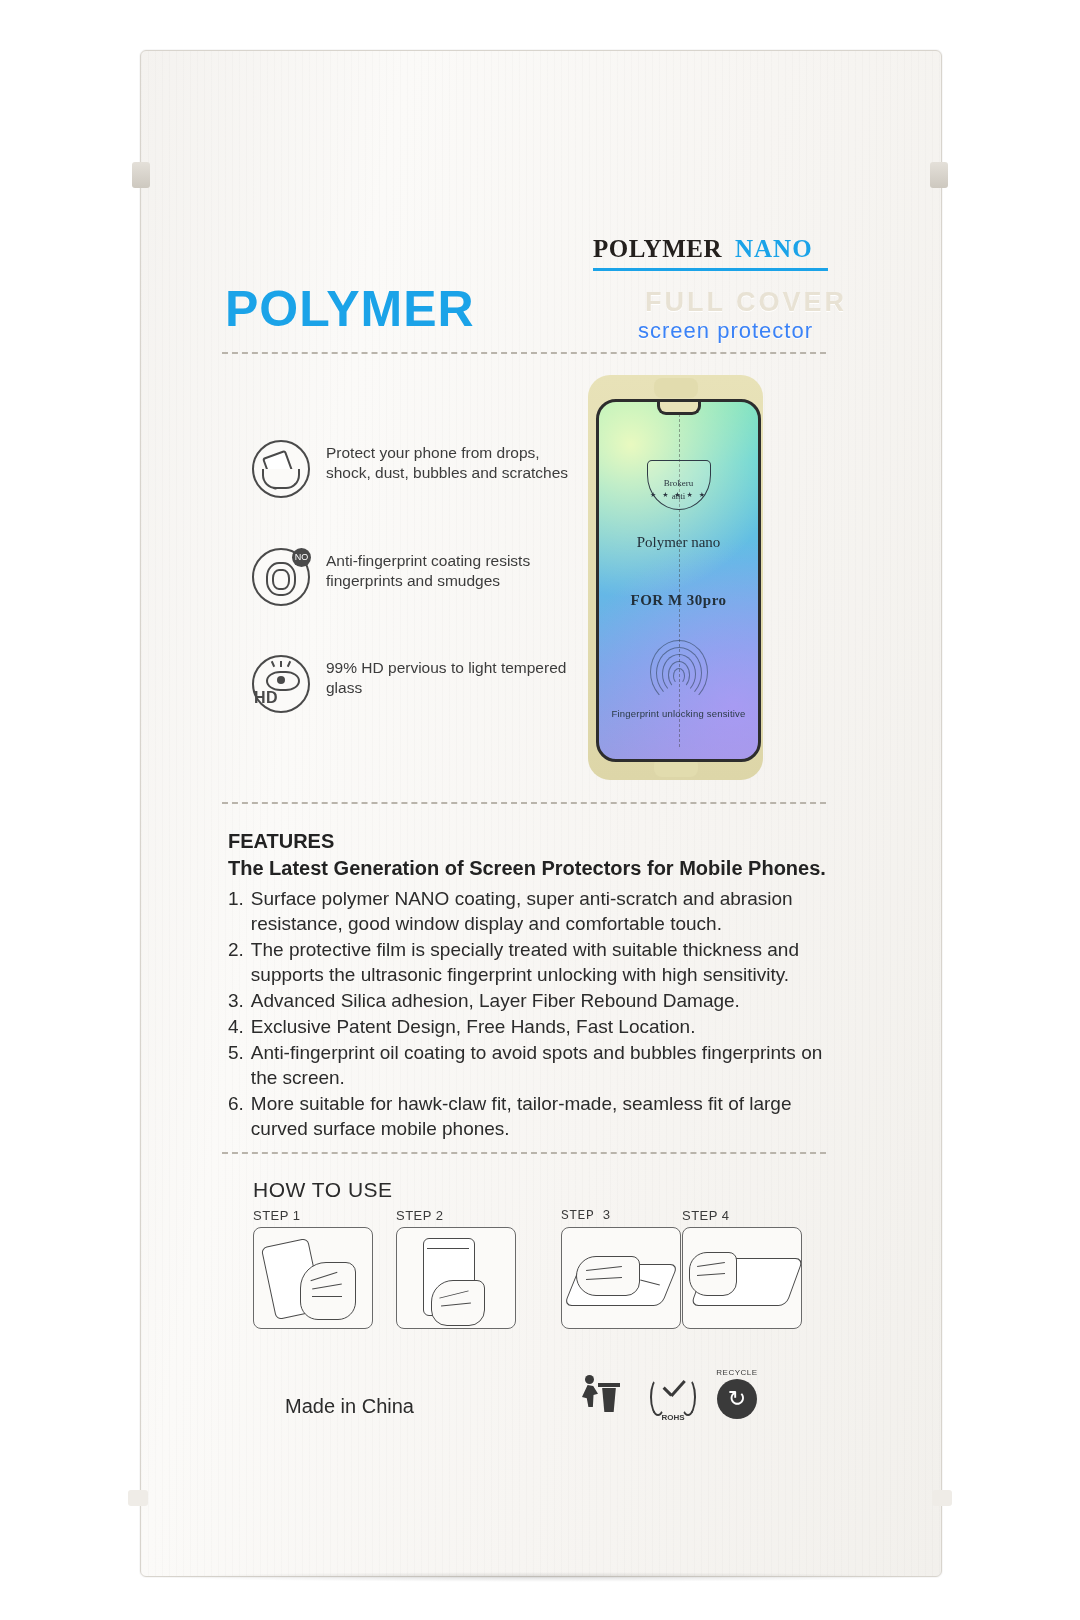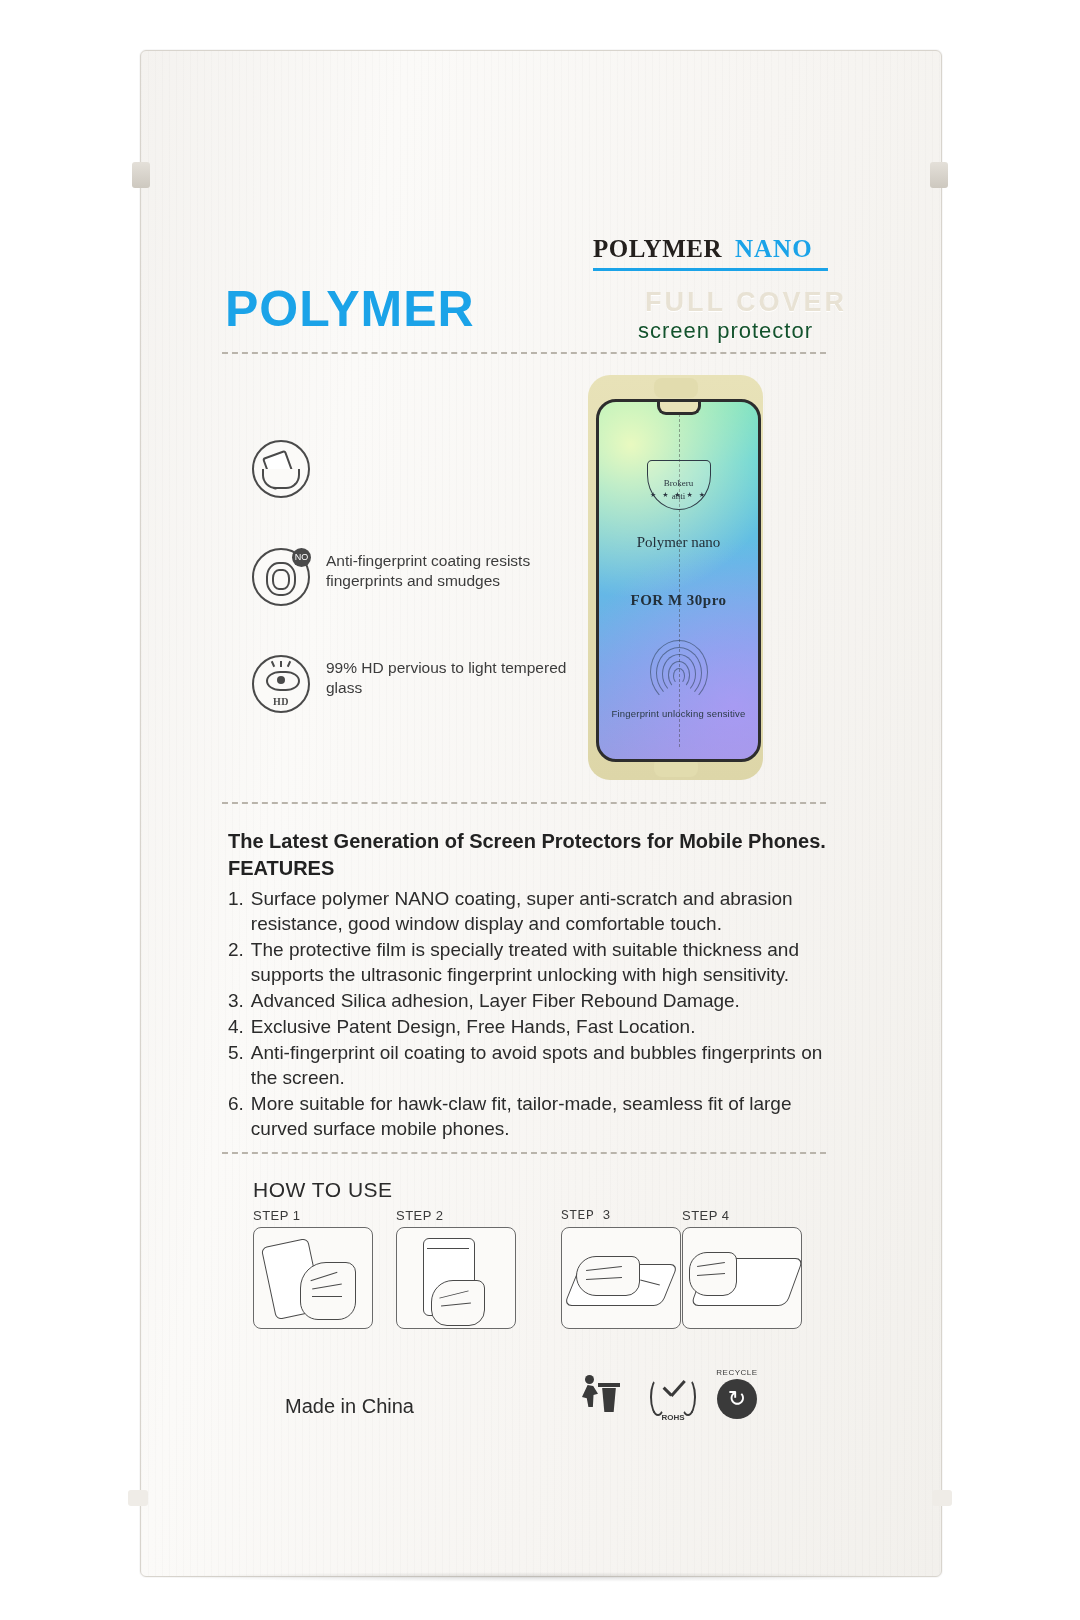--- a/index.html
+++ b/index.html
@@ -137,21 +137,21 @@
     font-weight: bold;
     color: #e8e2d4;
     text-shadow: 0 1px 0 #fff;
   }
   #screen-protector {
     position: absolute;
     left: 638px;
     top: 318px;
     font-size: 22px;
     letter-spacing: 1px;
-    color: #14532d;
+    color: #3b82f6;
     text-shadow: 0 1px 0 #fff;
   }
 
   
   .dashed {
     position: absolute;
     left: 222px;
     width: 604px;
     border-top: 2px dashed #b9b4ab;
     height: 0;
@@ -252,26 +252,24 @@
   }
   .ic3-ray {
     position: absolute;
     width: 2px; height: 6px;
     background: #4a4a4a;
     top: 4px;
   }
   .ic3-hd {
     position: absolute;
     left: 0; right: 0; bottom: 4px;
-    text-align: center;
-    font-size: 10px;
+    font-size: 16px;
     font-weight: bold;
     color: #4a4a4a;
     letter-spacing: 0.5px;
-    font-family: Liberation Serif, serif;
   }
 
   
   #protector-wrap {
     position: absolute;
     left: 588px;
     top: 375px;
     width: 175px;
     height: 405px;
   }
@@ -553,20 +551,21 @@
 
 <div class="dashed" id="dash1"></div>
 <div class="dashed" id="dash2"></div>
 <div class="dashed" id="dash3"></div>
 
 <div class="feat" id="feat1">
   <div class="feat-icon">
     <div class="ic1-phone"></div>
     <div class="ic1-hand"></div>
   </div>
+  <div class="feat-text">Protect your phone from drops, shock, dust, bubbles and scratches</div>
 </div>
 
 <div class="feat" id="feat2">
   <div class="feat-icon">
     <div class="ic2-fp"></div>
     <div class="ic2-fp2"></div>
     <div class="ic2-badge">NO</div>
   </div>
   <div class="feat-text">Anti-fingerprint coating resists fingerprints and smudges</div>
 </div>
@@ -606,22 +605,22 @@
       <div style="width:32px;height:38px;top:14px;"></div>
       <div style="width:20px;height:26px;top:21px;"></div>
       <div style="width:10px;height:14px;top:28px;"></div>
     </div>
 
     <div class="prot-line" id="prot-fp-text">Fingerprint unlocking sensitive</div>
   </div>
 </div>
 
 <div id="features-head">
+  <div>FEATURES</div>
   <div>The Latest Generation of Screen Protectors for Mobile Phones.</div>
-  <div>FEATURES</div>
 </div>
 
 <div id="features-list">
   <div class="li">
     <span class="num">1.</span>
     <span>Surface polymer NANO coating, super anti-scratch and abrasion resistance, good window display and comfortable touch.</span>
   </div>
   <div class="li">
     <span class="num">2.</span>
     <span>The protective film is specially treated with suitable thickness and supports the ultrasonic fingerprint unlocking with high sensitivity.</span>

